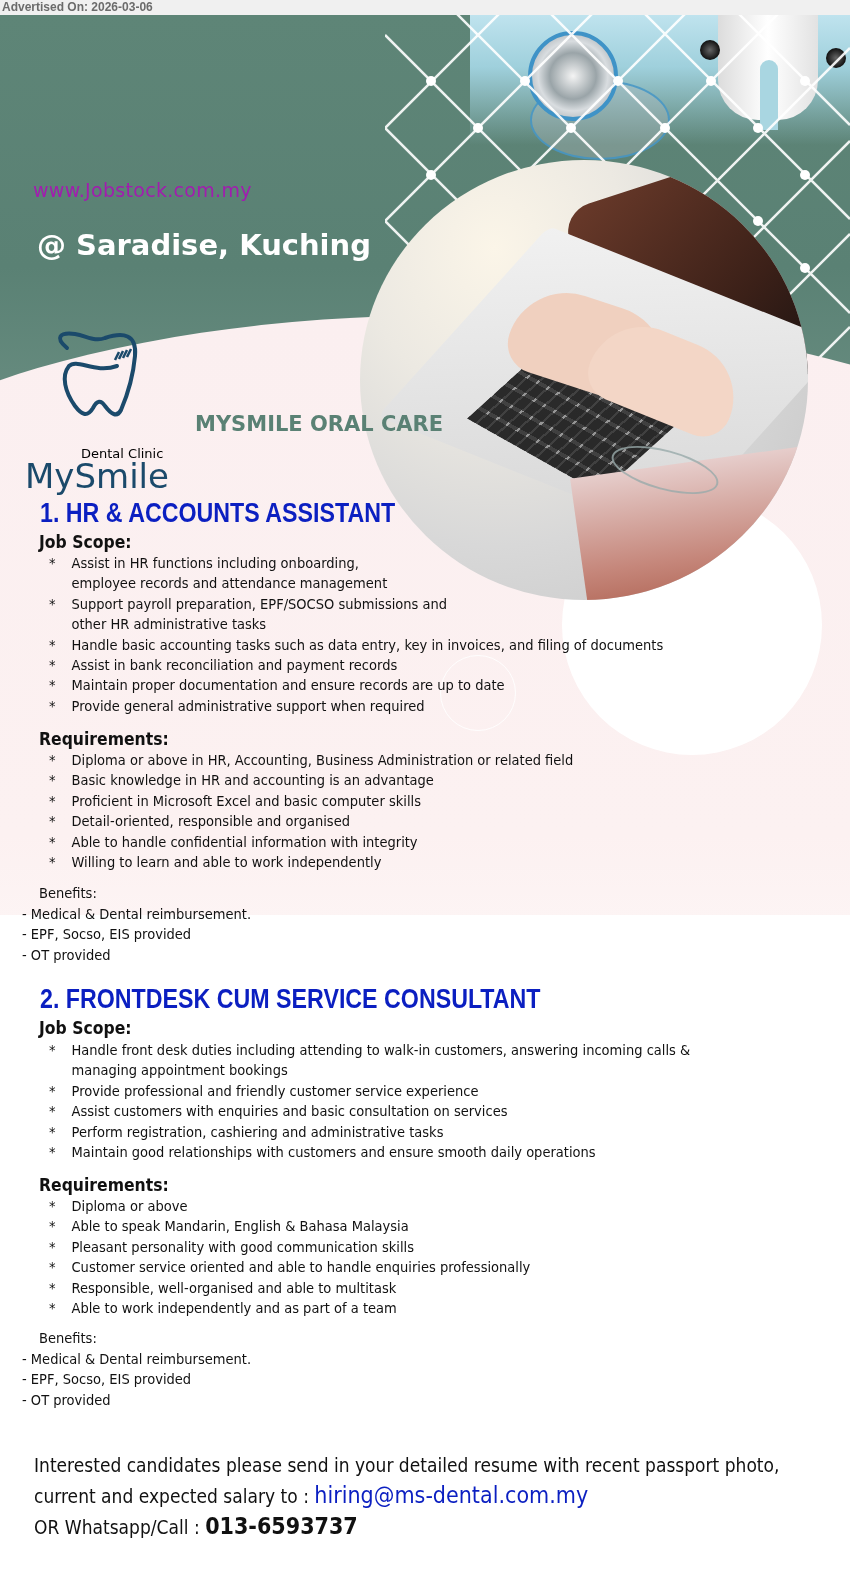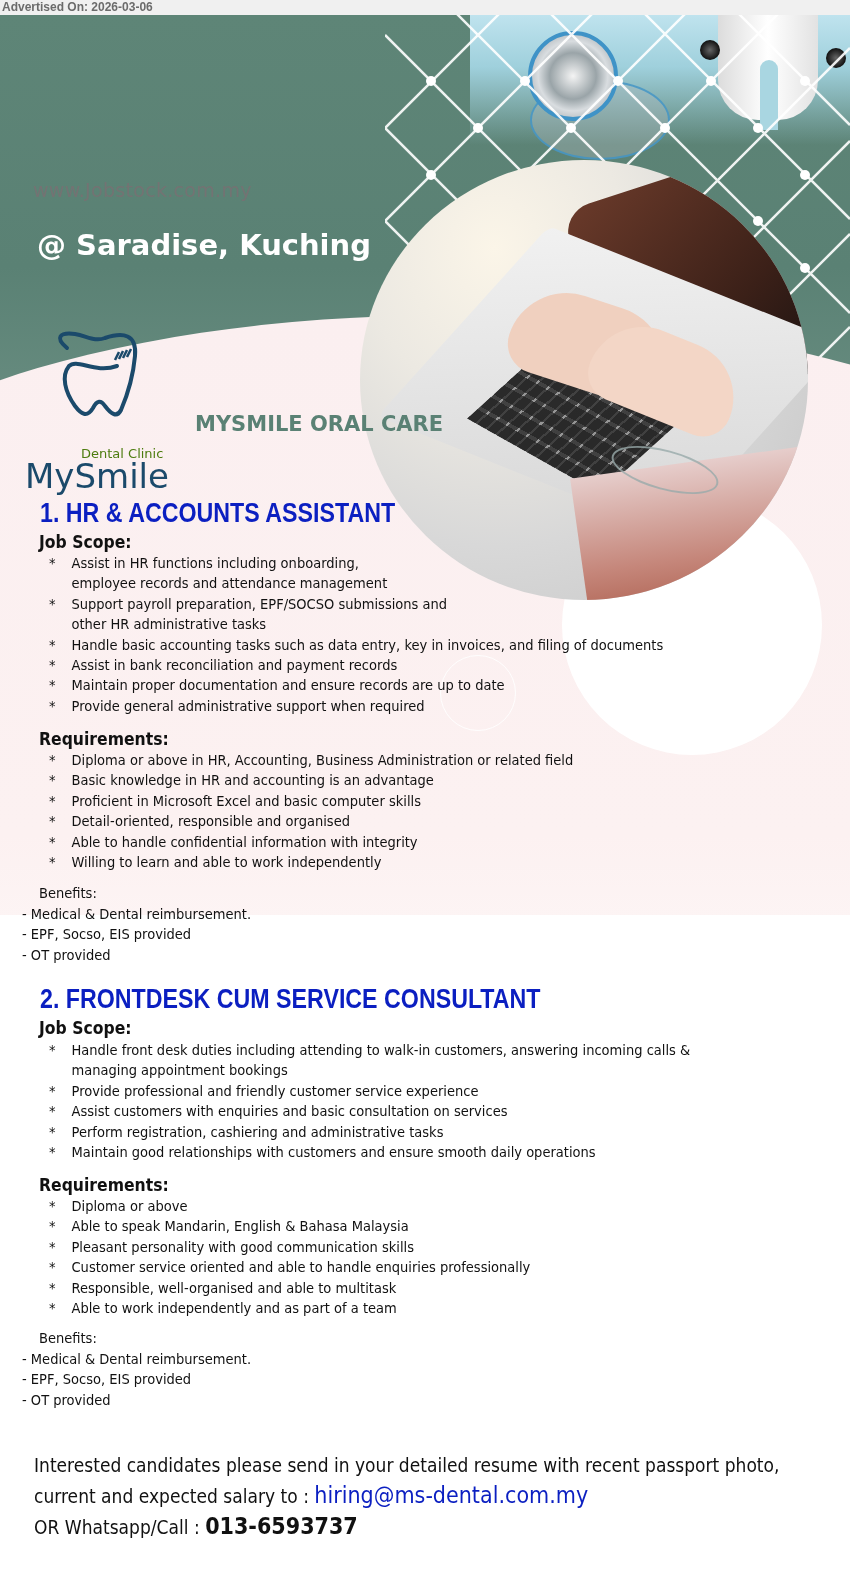--- a/index.html
+++ b/index.html
@@ -109,34 +109,34 @@
   .ear-l { left: 700px; top: 25px; }
   .ear-r { left: 826px; top: 33px; }
 
   
   .hero-title {
     position: absolute; left: 24px; top: 26px; width: 360px;
     font: bold 78px/78px "DejaVu Serif", serif; color: #ffffff; letter-spacing: 2px;
   }
   .hero-url {
     position: absolute; left: 33px; top: 164px;
-    font: 19px/22px "DejaVu Sans", sans-serif; color: #737373; letter-spacing: 0.3px;
+    font: 19px/22px "DejaVu Sans", sans-serif; color: #a21caf; letter-spacing: 0.3px;
   }
   .hero-location {
     position: absolute; left: 37px; top: 213px;
     font: bold 29px/34px "DejaVu Sans", sans-serif; color: #ffffff; text-align: right;
   }
 
   
   .logo { position: absolute; left: 25px; top: 315px; width: 145px; height: 140px; }
   .logo-word {
     position: absolute; left: 0; top: 84px; font: 34px/36px "DejaVu Sans", sans-serif; color: #1b4a6b; margin-top: 44px;
   }
   .logo-sub {
-    position: absolute; left: 56px; top: 116px; font: 13px/15px "DejaVu Sans", sans-serif; color: #4d7c0f;
+    position: absolute; left: 56px; top: 116px; font: 13px/15px "DejaVu Sans", sans-serif; color: #000000;
   }
   .company {
     position: absolute; left: 195px; top: 394px;
     font: bold 21px/30px "DejaVu Sans", sans-serif; color: #5a8174;
   }
   .job-title {
     position: absolute; left: 40px;
     font: bold 27px/32px "Liberation Sans", sans-serif; color: #0b1fc1;
     transform: scaleX(0.86); transform-origin: left center; white-space: nowrap;
   }

